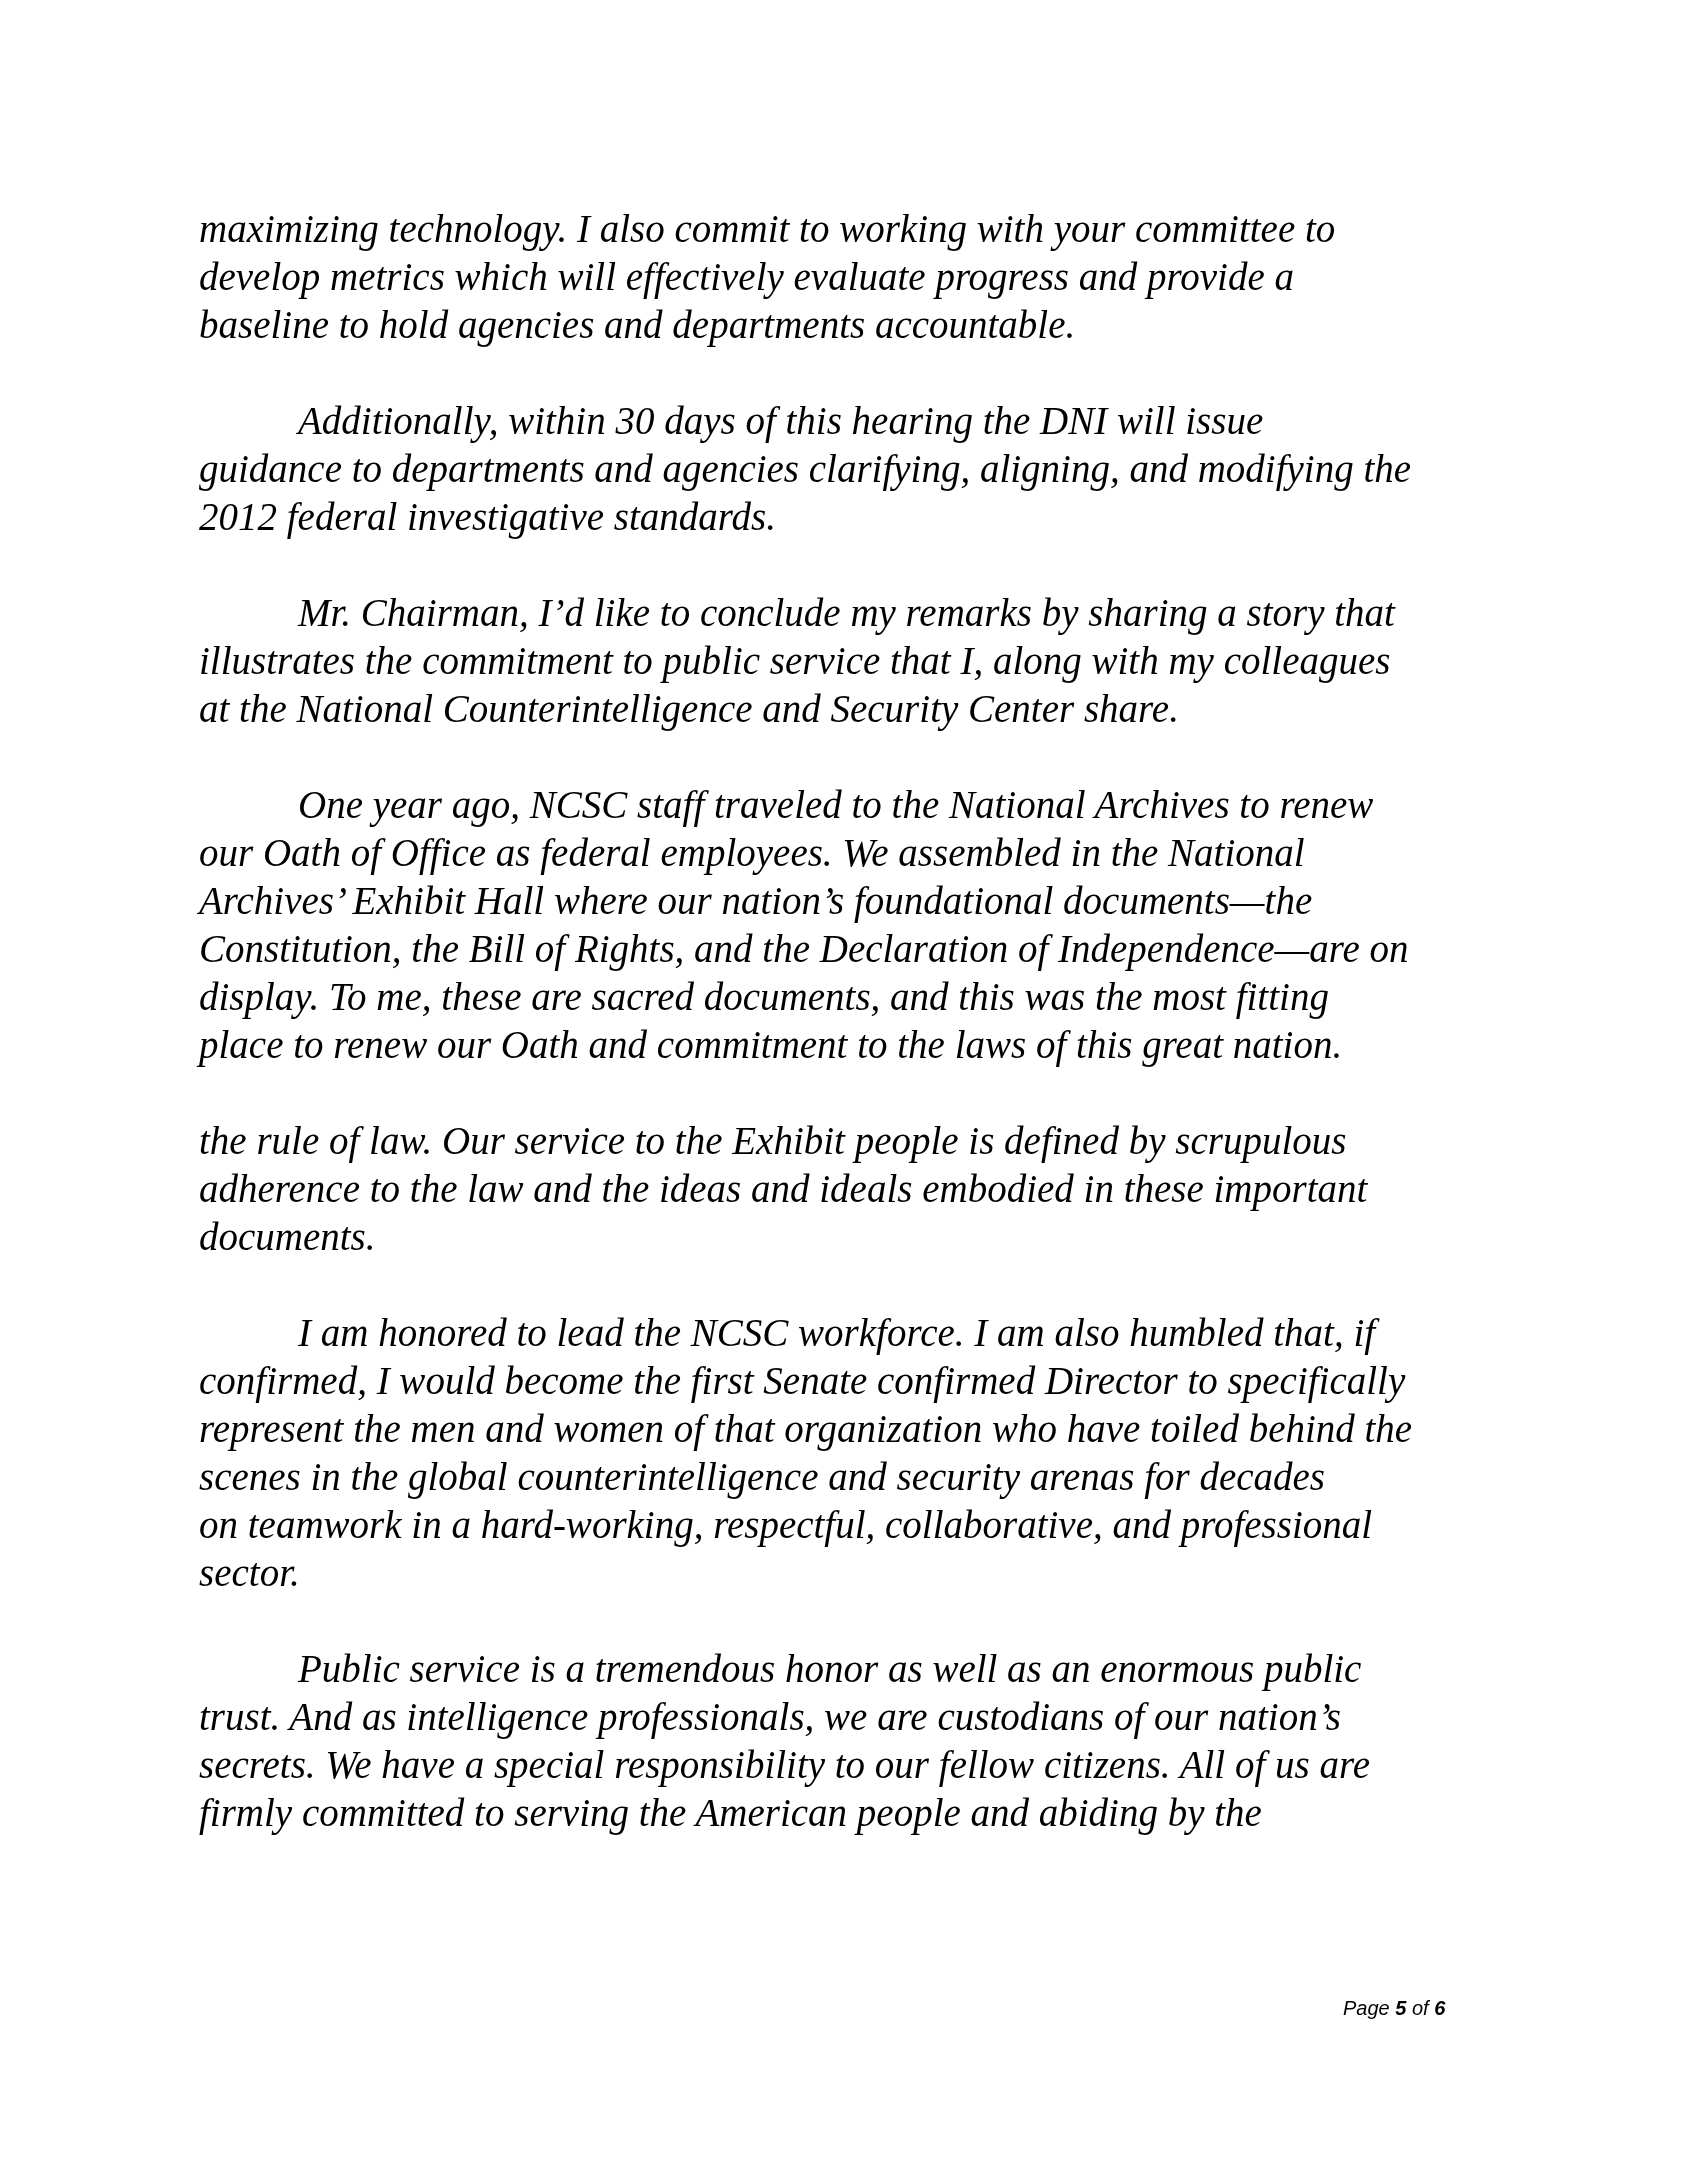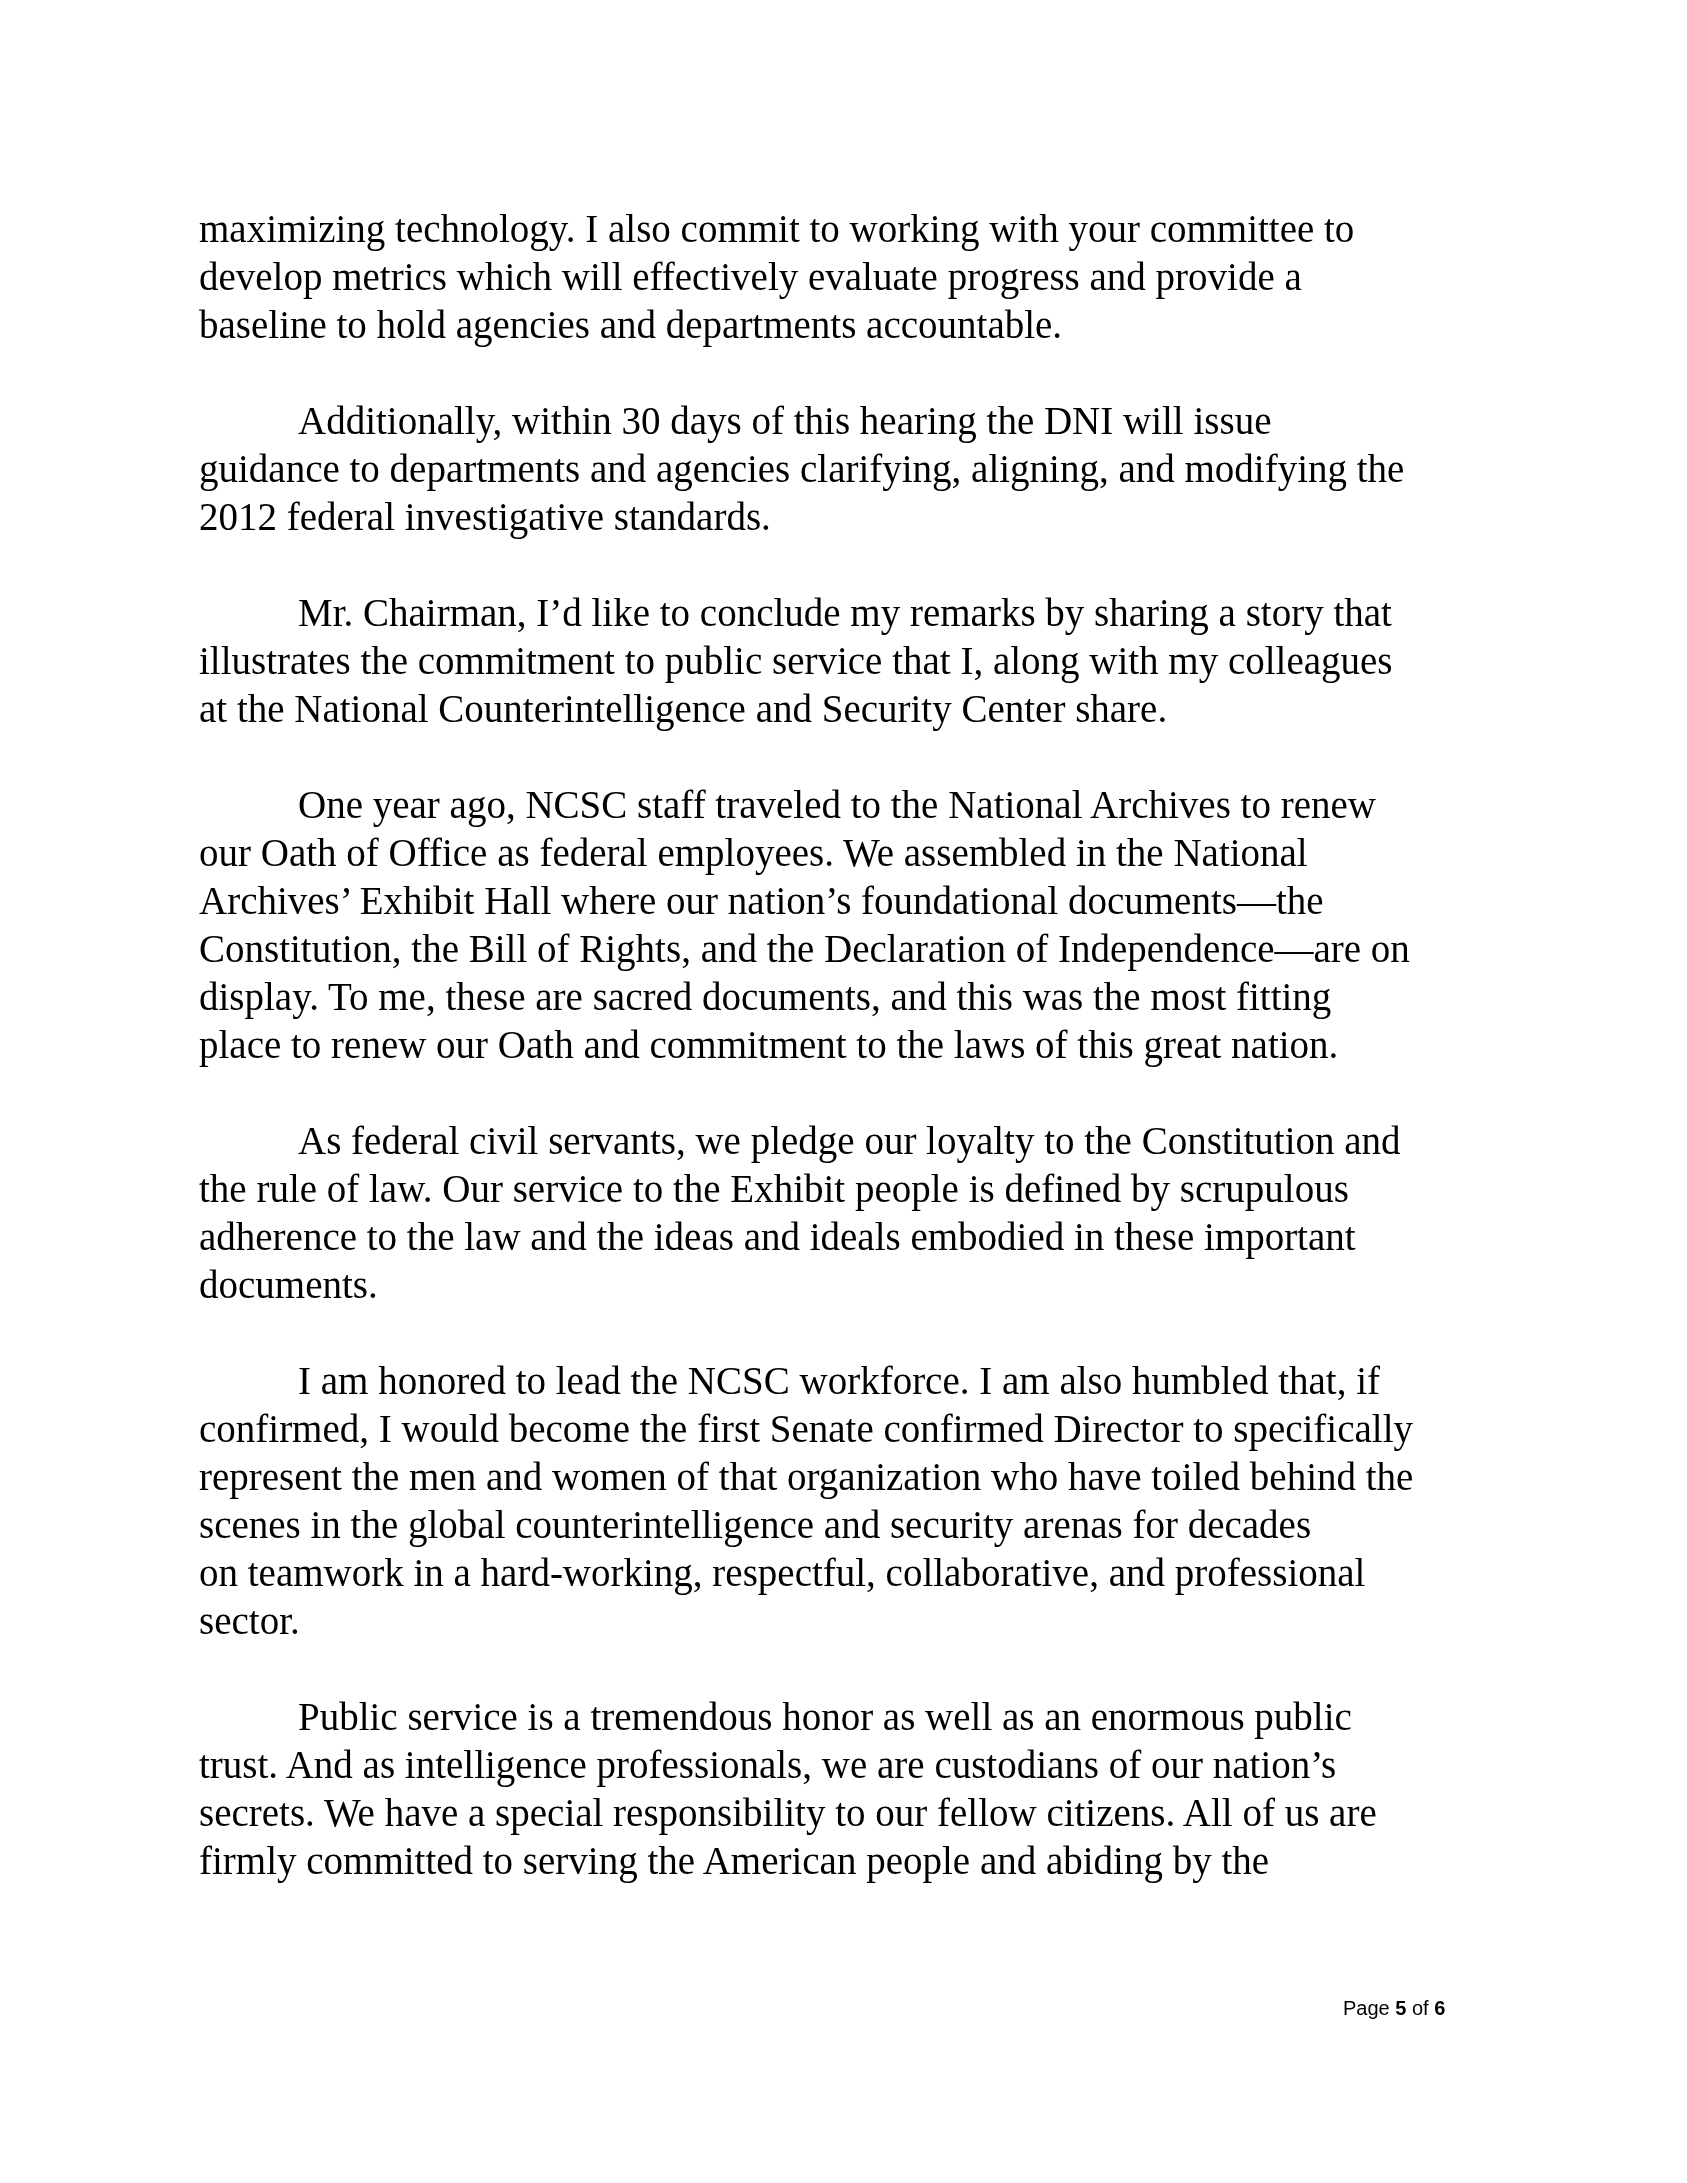--- a/index.html
+++ b/index.html
@@ -1,17 +1,17 @@
 <!DOCTYPE html>
 <html style="font-size:10.6px"><head>
 <meta charset="utf-8">
 <style>
   html, body { margin: 0; padding: 0; background: #ffffff; }
   body { width: 1687px; height: 2183px; position: relative; overflow: hidden; }
-  .page { position: absolute; left: 0; top: 0; width: 1687px; height: 2183px; background: #fff; }
+  .page { position: absolute; left: 0; top: 0; width: 1687px; height: 2183px; background: #fff; font-style: italic; }
   .body-text {
     position: absolute; left: 199px; top: 205px; width: 1323px;
     font-family: "Liberation Serif", "DejaVu Serif", serif;
     font-size: 39px; line-height: 48px; color: #000;
   }
   .para { margin: 0 0 48px 0; }
   .para:last-child { margin-bottom: 13px; }
   .line { display: block; white-space: nowrap; height: 48px; }
   .line.indent { padding-left: 99px; }
   .footer {
@@ -43,21 +43,20 @@
       </div>
       <div class="para">
         <span class="line indent">One year ago, NCSC staff traveled to the National Archives to renew</span>
         <span class="line">our Oath of Office as federal employees.  We assembled in the National</span>
         <span class="line">Archives’ Exhibit Hall where our nation’s foundational documents—the</span>
         <span class="line">Constitution, the Bill of Rights, and the Declaration of Independence—are on</span>
         <span class="line">display.  To me, these are sacred documents, and this was the most fitting</span>
         <span class="line">place to renew our Oath and commitment to the laws of this great nation.</span>
       </div>
       <div class="para">
-        <span class="line indent">As federal civil servants, we pledge our loyalty to the Constitution and</span>
         <span class="line">the rule of law.  Our service to the Exhibit people is defined by scrupulous</span>
         <span class="line">adherence to the law and the ideas and ideals embodied in these important</span>
         <span class="line">documents.</span>
       </div>
       <div class="para">
         <span class="line indent">I am honored to lead the NCSC workforce.  I am also humbled that, if</span>
         <span class="line">confirmed, I would become the first Senate confirmed Director to specifically</span>
         <span class="line">represent the men and women of that organization who have toiled behind the</span>
         <span class="line">scenes in the global counterintelligence and security arenas for decades</span>
         <span class="line">on teamwork in a hard-working, respectful, collaborative, and professional</span>

